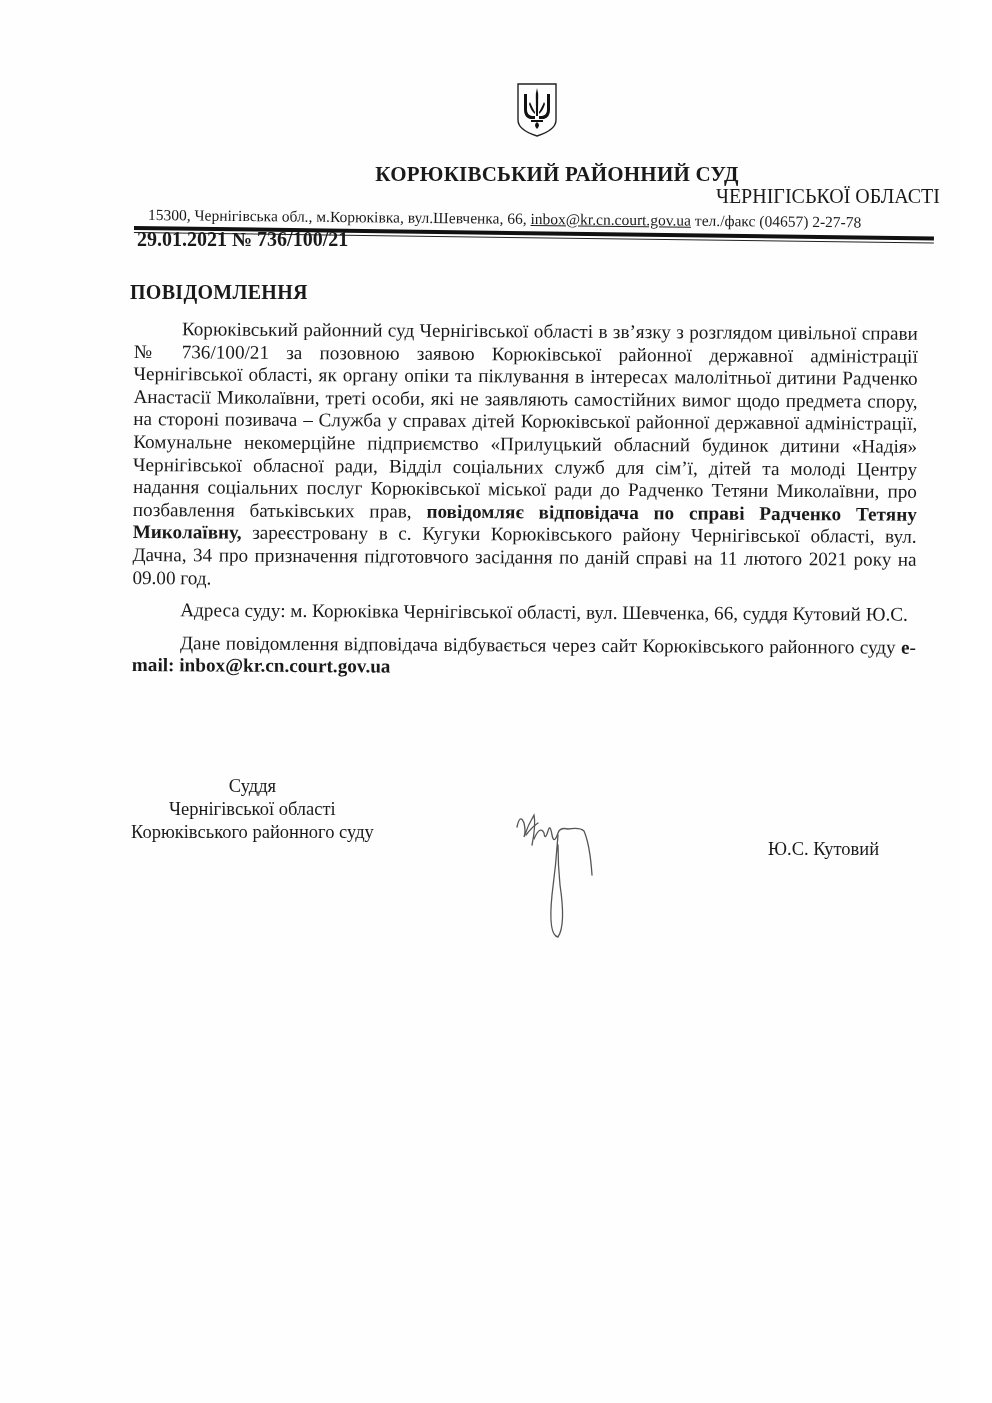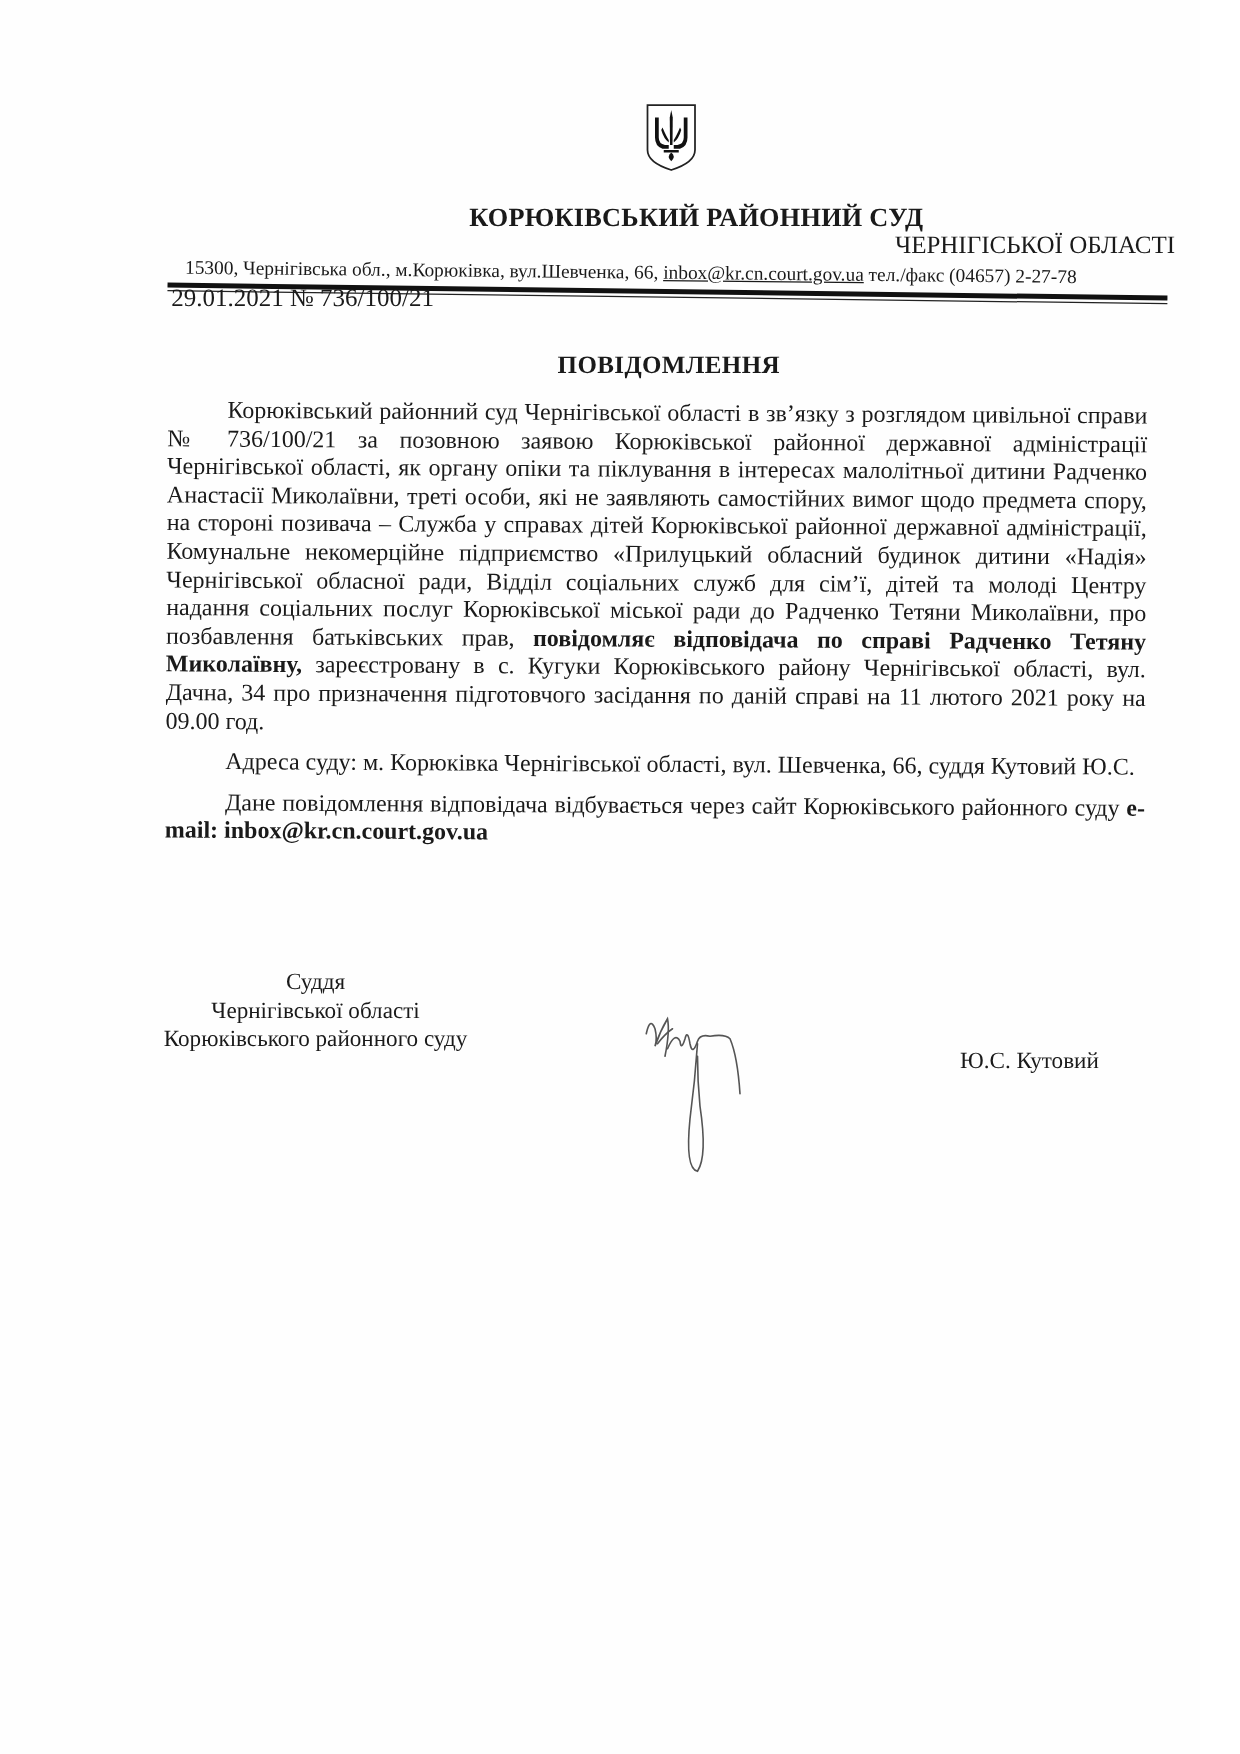--- a/index.html
+++ b/index.html
@@ -79,21 +79,20 @@
       position: absolute;
       left: 137px;
       top: 226px;
       font-size: 20px;
       white-space: nowrap;
     }
     .doc-title {
       position: absolute;
       left: 130px; width: 810px;
       top: 281px;
-      text-align: center;
       font-weight: bold;
       font-size: 20px;
       letter-spacing: 0.3px;
     }
     .body-text {
       position: absolute;
       left: 134px;
       width: 784px;
       font-size: 19.2px;
       line-height: 22.6px;
@@ -159,21 +158,21 @@
 
   <div class="address-line">
     <span>15300, Чернігівська обл., м.Корюківка, вул.Шевченка, 66, </span><span class="email-link">inbox@kr.cn.court.gov.ua</span><span> тел./факс (04657) 2-27-78</span>
   </div>
 
   <div class="rule">
     <div class="thick"></div>
     <div class="thin"></div>
   </div>
 
-  <div class="ref-line" style="top:228px;">
+  <div class="ref-line" style="top:228px;font-weight:bold;">
     <span>29.01.2021</span>
     <span>№</span>
     <span>736/100/21</span>
   </div>
 
   <div class="doc-title">ПОВІДОМЛЕННЯ</div>
 
   <div class="body-text" style="top:318px;">
     <p class="para"><span>Корюківський районний суд Чернігівської області в зв’язку з розглядом цивільної справи № 736/100/21 за позовною заявою Корюківської районної державної адміністрації Чернігівської області, як органу опіки та піклування в інтересах малолітньої дитини Радченко Анастасії Миколаївни, треті особи, які не заявляють самостійних вимог щодо предмета спору, на стороні позивача – Служба у справах дітей Корюківської районної державної адміністрації, Комунальне некомерційне підприємство «Прилуцький обласний будинок дитини «Надія» Чернігівської обласної ради, Відділ соціальних служб для сім’ї, дітей та молоді Центру надання соціальних послуг Корюківської міської ради до Радченко Тетяни Миколаївни, про позбавлення батьківських  прав, </span><b>повідомляє відповідача по справі Радченко Тетяну Миколаївну,</b><span> зареєстровану в с. Кугуки Корюківського району Чернігівської області, вул. Дачна, 34 про призначення підготовчого засідання по даній справі на 11 лютого 2021 року на 09.00 год.</span></p>
     <p class="para">Адреса суду: м. Корюківка Чернігівської області, вул. Шевченка, 66, суддя Кутовий Ю.С.</p>

